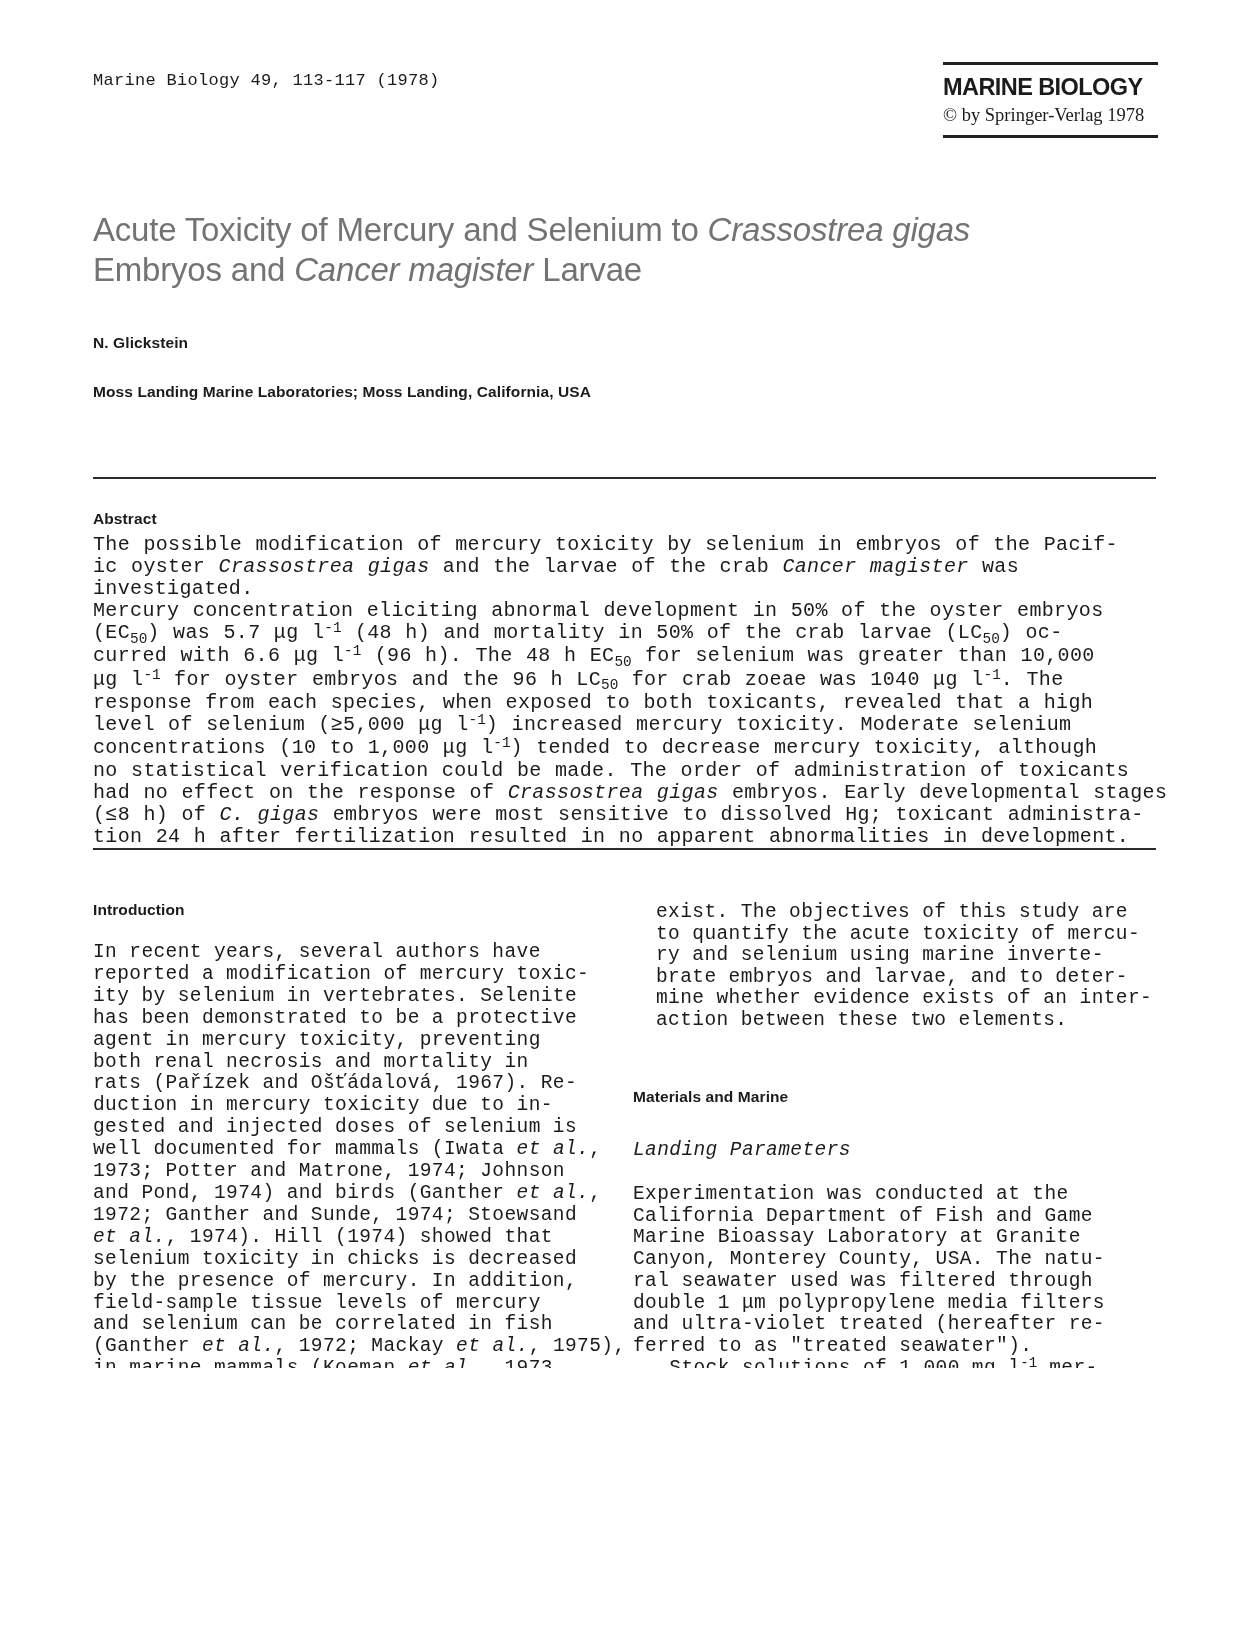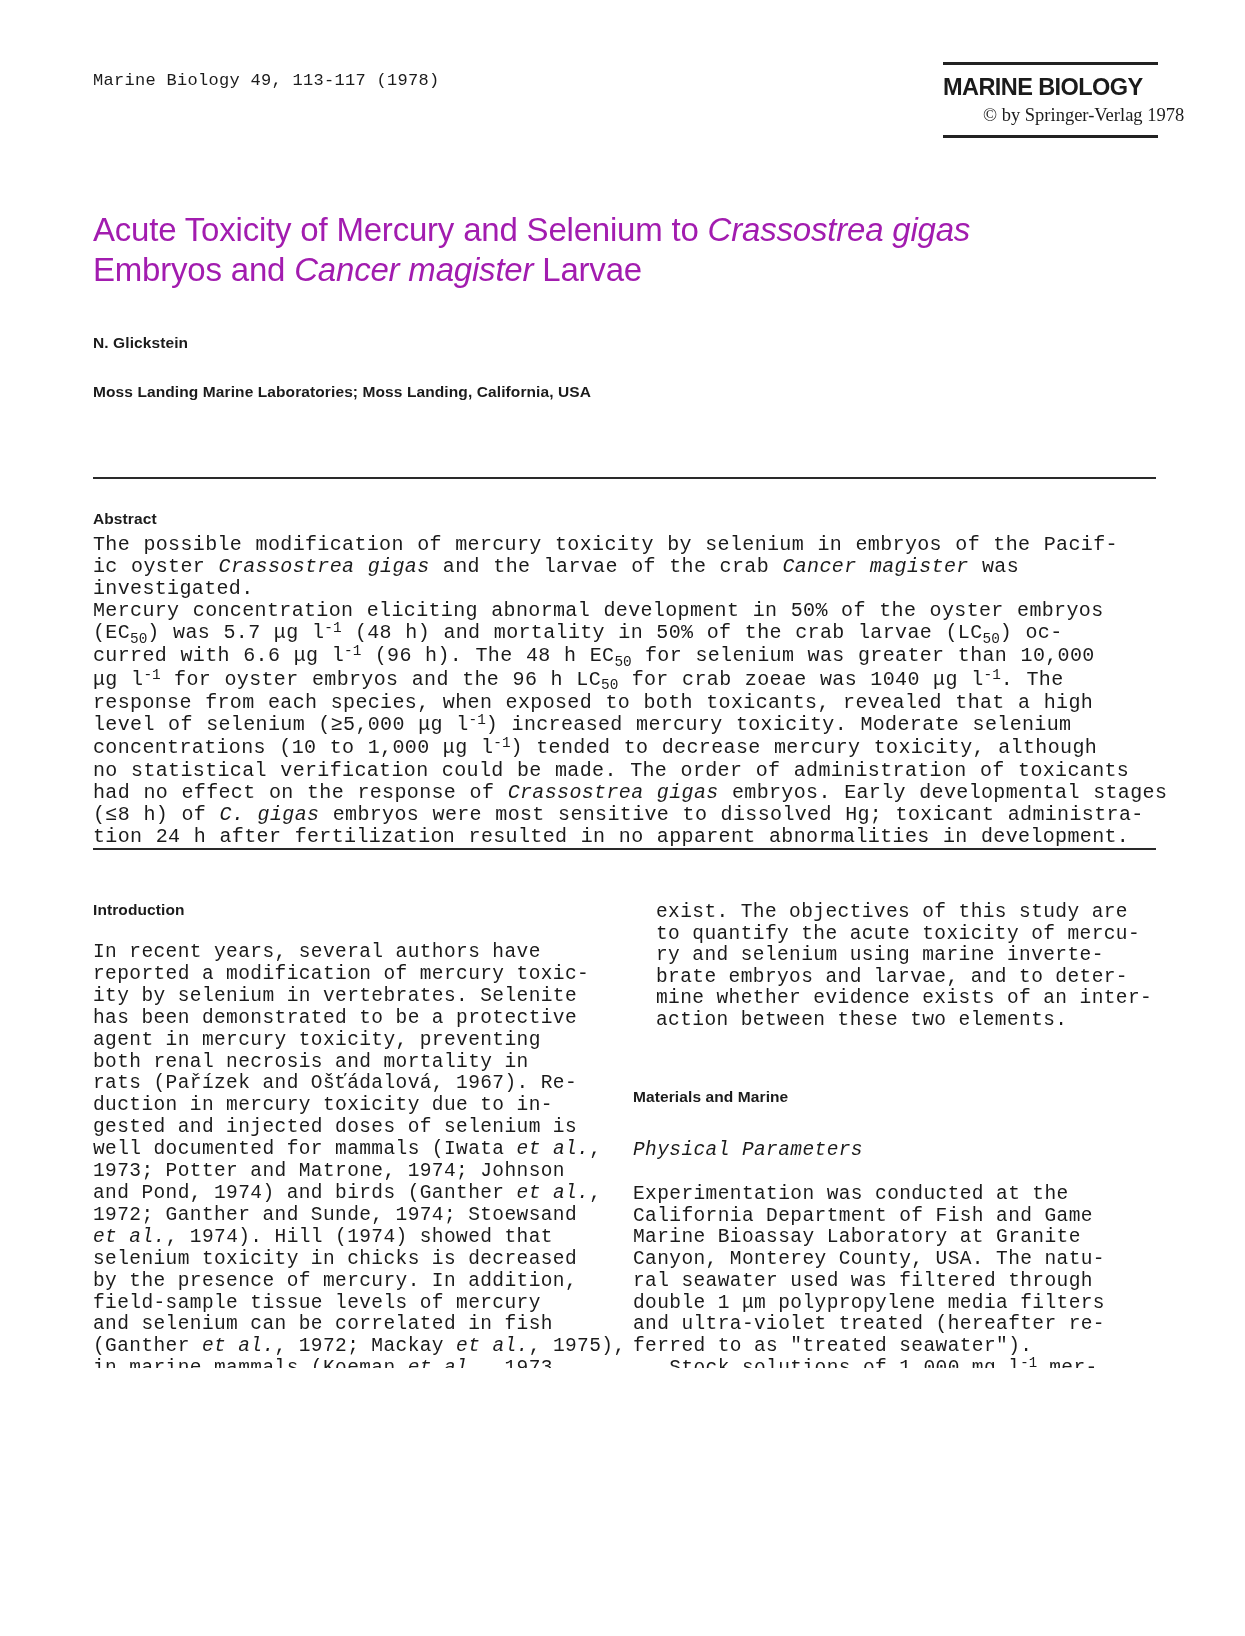--- a/index.html
+++ b/index.html
@@ -36,32 +36,31 @@
     font-weight: bold;
     letter-spacing: -0.6px;
     white-space: nowrap;
     transform: scaleX(0.98);
     transform-origin: left;
   }
   .logo-copy {
     font-size: 18.5px;
     margin-top: 4px;
     white-space: nowrap;
-    margin-left: 40px;
   }
 
   .title {
     left: 93px; top: 210px;
     width: 1030px;
     font-size: 33px;
     font-weight: normal;
     line-height: 40px;
     letter-spacing: -0.2px;
     margin: 0;
-    color: #a21caf;
+    color: #737373;
   }
 
   .author {
     left: 93px; top: 334px;
     font-size: 15.5px;
     font-weight: bold;
     letter-spacing: 0.1px;
   }
   .affiliation {
     left: 93px; top: 383px;
@@ -169,19 +168,19 @@
   <div class="abs rule rule-2"></div>
 
   <div class="abs section-heading intro-heading">Introduction</div>
 
   <div class="abs mono mono-block col-left-text">In recent years, several authors have<br>reported a modification of mercury toxic-<br>ity by selenium in vertebrates. Selenite<br>has been demonstrated to be a protective<br>agent in mercury toxicity, preventing<br>both renal necrosis and mortality in<br>rats (Pařízek and Ošťádalová, 1967). Re-<br>duction in mercury toxicity due to in-<br>gested and injected doses of selenium is<br>well documented for mammals (Iwata <span class="it">et al.</span>,<br>1973; Potter and Matrone, 1974; Johnson<br>and Pond, 1974) and birds (Ganther <span class="it">et al.</span>,<br>1972; Ganther and Sunde, 1974; Stoewsand<br><span class="it">et al.</span>, 1974). Hill (1974) showed that<br>selenium toxicity in chicks is decreased<br>by the presence of mercury. In addition,<br>field-sample tissue levels of mercury<br>and selenium can be correlated in fish<br>(Ganther <span class="it">et al.</span>, 1972; Mackay <span class="it">et al.</span>, 1975),<br>in marine mammals (Koeman <span class="it">et al.</span>, 1973,<br>1975; Martin <span class="it">et al.</span>, 1976) and in humans<br>(Rossi <span class="it">et al.</span>, 1976).<br>   From these vertebrate data, it ap-<br>pears that a relationship exists between<br>mercury and selenium in biological sys-<br>tems. The response of invertebrates to<br>mercury and selenium mixtures has not<br>been adequately investigated; consequent-<br>ly, toxicity interaction data do not</div>
 
   <div class="abs mono mono-block col-right-intro">exist. The objectives of this study are<br>to quantify the acute toxicity of mercu-<br>ry and selenium using marine inverte-<br>brate embryos and larvae, and to deter-<br>mine whether evidence exists of an inter-<br>action between these two elements.</div>
 
   <div class="abs section-heading methods-heading">Materials and Marine</div>
 
-  <div class="abs mono methods-subheading">Physical Parameters</div>
+  <div class="abs mono methods-subheading">Landing Parameters</div>
 
   <div class="abs mono mono-block methods-text">Experimentation was conducted at the<br>California Department of Fish and Game<br>Marine Bioassay Laboratory at Granite<br>Canyon, Monterey County, USA. The natu-<br>ral seawater used was filtered through<br>double 1 μm polypropylene media filters<br>and ultra-violet treated (hereafter re-<br>ferred to as "treated seawater").<br>   Stock solutions of 1,000 mg l<span class="sup">-1</span> mer-<br>cury or selenium were prepared in quartz-<br>distilled water using analytical grade<br>Hg(NO<span class="sub">3</span>)<span class="sub">2</span>·H<span class="sub">2</span>O, HgCl<span class="sub">2</span>, Na<span class="sub">2</span>SeO<span class="sub">3</span> and SeO<span class="sub">2</span>.<br>Addition of 1 ml of double-distilled,<br>concentrated HNO<span class="sub">3</span> reduced surface plat-<br>ing to container walls. Actual concentra-<br>tions of stock solutions were verified<br>against known standards by atomic absorp-<br>tion spectrophotometry.</div>
 
   <div class="abs footer-code">0025-3162/78/0049/0113/$01.00</div>
 
 </div>
 
 </body></html>

